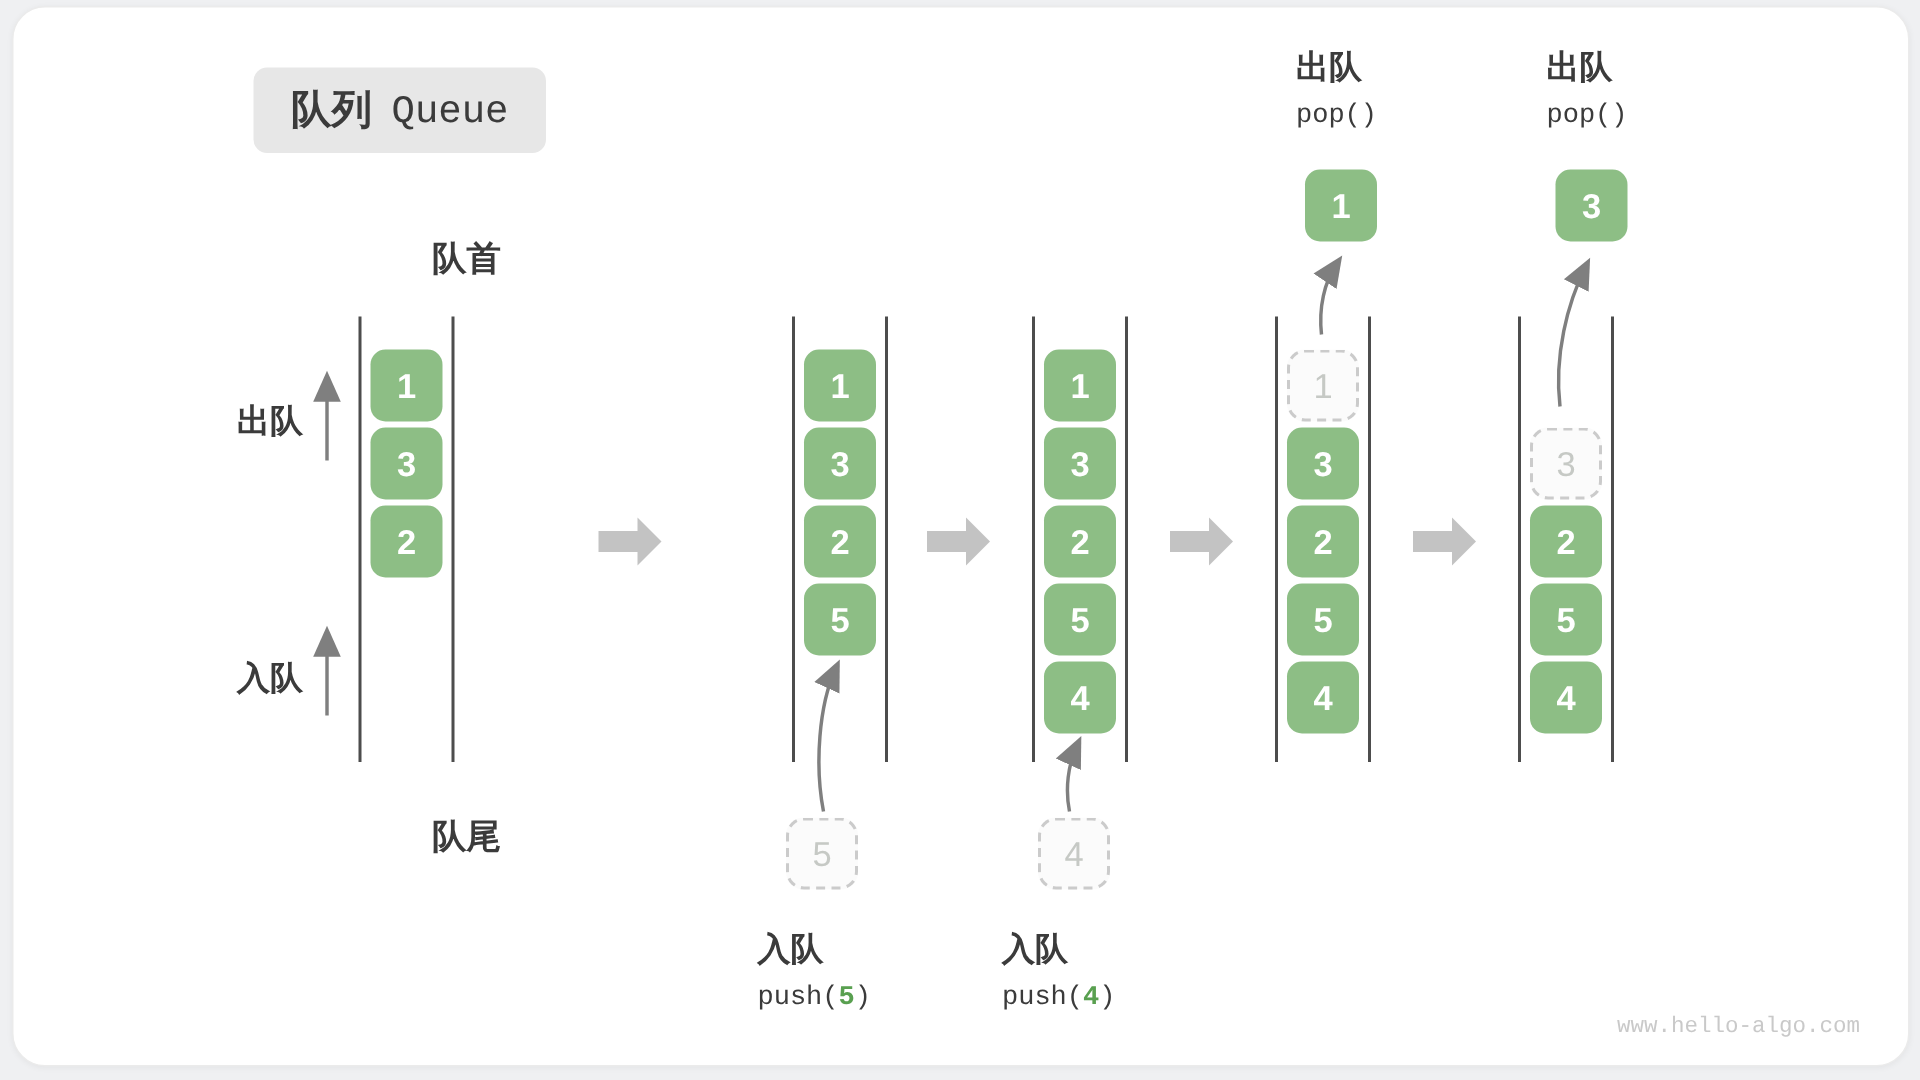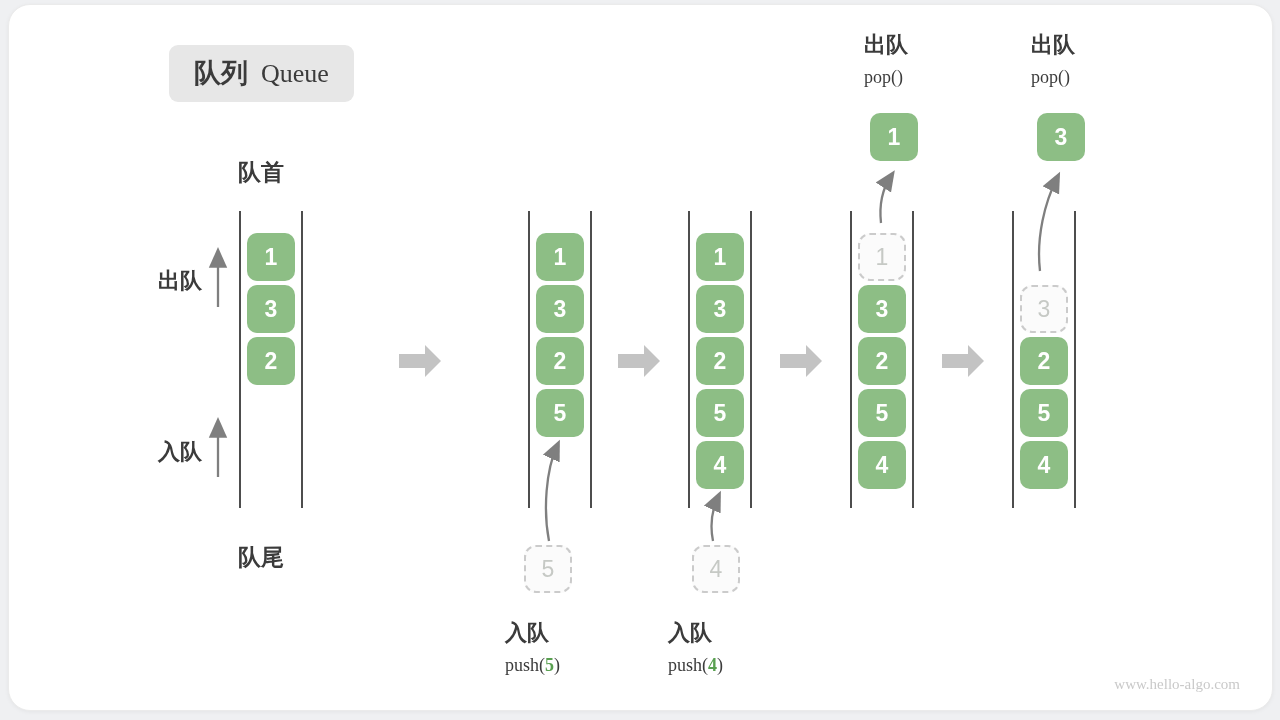--- a/index.html
+++ b/index.html
@@ -1,26 +1,26 @@
 <!DOCTYPE html>
 <html style="--green: #8dbe85; --green-dark: #59a050; --ink: #3b3b3b; --dash: #cbcbcb;"><head>
 <meta charset="utf-8">
 <style>
   html,body{margin:0;padding:0;}
   .stage{position:relative;width:1280px;height:720px;background:#eff0f2;
          font-family:"Liberation Sans",sans-serif;overflow:hidden;}
   .card{position:absolute;left:8px;top:4px;width:1263px;height:705px;background:#ffffff;
         border:1px solid #ebebeb;border-radius:22px;box-shadow:0 1px 4px rgba(0,0,0,0.05);}
   .zh{font-weight:700;color:var(--ink);}
-  .mono{font-family:Liberation Serif, serif;color:var(--ink);}
+  .mono{font-family:Liberation Mono, monospace;color:var(--ink);}
   .chip{position:absolute;left:169px;top:45px;height:57px;padding:0 25px;background:#e7e7e7;
         border-radius:9px;display:inline-flex;align-items:center;gap:13px;}
   .chipzh{font-size:27px;line-height:1;}
   .chipen{font-size:26px;line-height:1;}
-  .lbl{position:absolute;left:205px;width:112px;text-align:center;font-size:23px;}
+  .lbl{position:absolute;left:222px;width:112px;text-align:right;font-size:23px;}
   .front{top:157px;}
   .rear{top:542px;}
   .side{position:absolute;left:158px;width:48px;font-size:22px;text-align:left;}
   .dq{top:266px;}
   .eq{top:437px;}
   .vline{position:absolute;width:2px;background:#4d4d4d;}
   .qbox{position:absolute;width:48px;height:48px;border-radius:10px;box-sizing:border-box;
         display:flex;align-items:center;justify-content:center;font-size:23px;line-height:1;}
   .qbox.green{background:var(--green);color:#ffffff;font-weight:700;}
   .qbox.dashed{background:#fbfbfb;border:2px dashed var(--dash);color:#c6c9c5;

